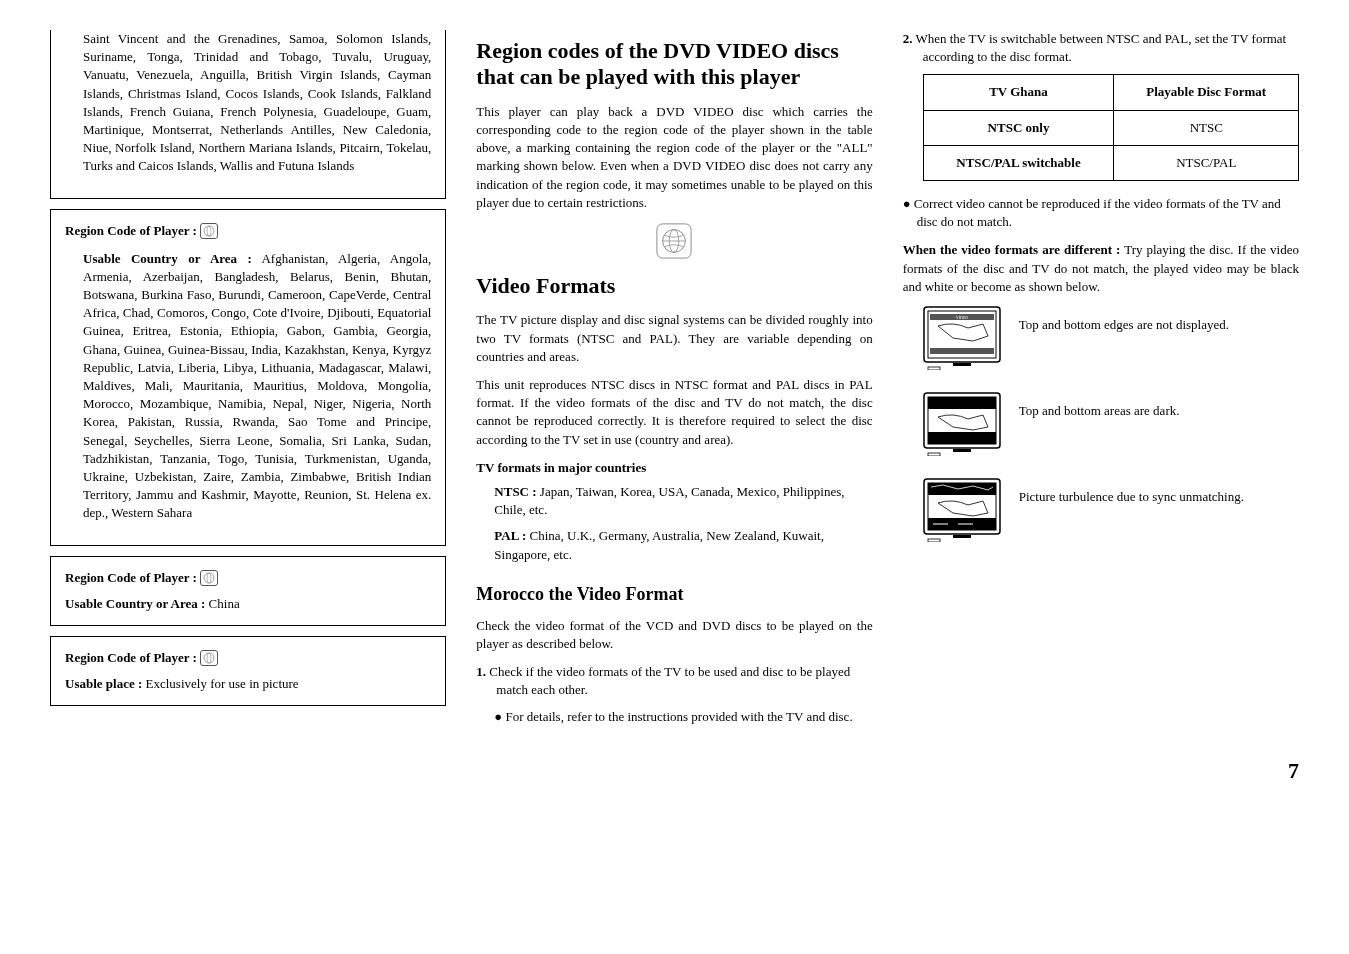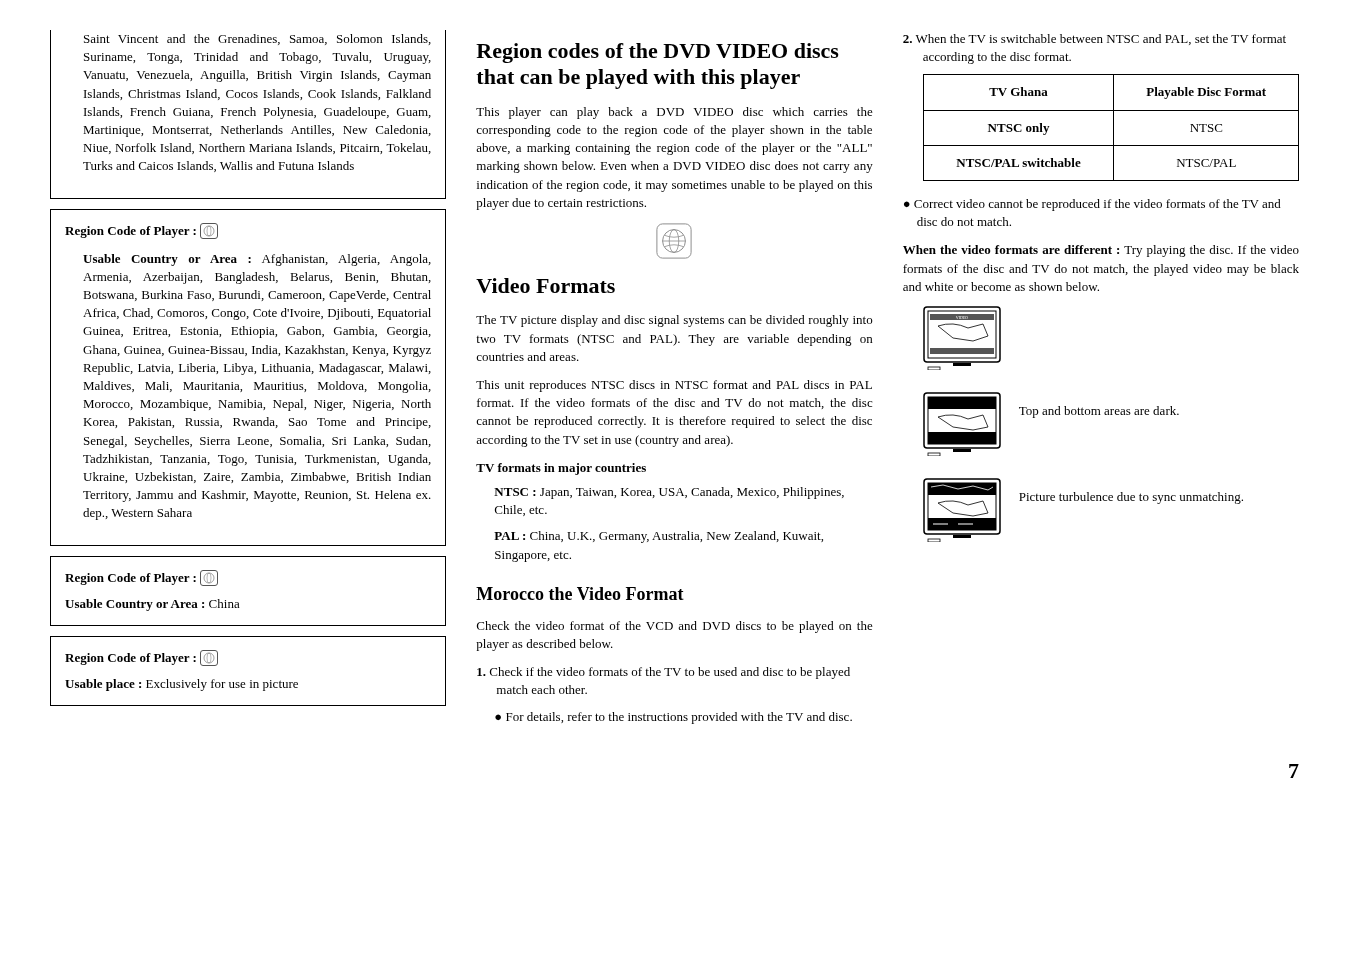--- a/index.html
+++ b/index.html
@@ -273,20 +273,21 @@
             <rect x="1" y="1" width="76" height="55" rx="3" fill="none" stroke="#000" stroke-width="1.5"></rect>
             <rect x="5" y="5" width="68" height="47" fill="none" stroke="#000" stroke-width="1"></rect>
             <rect x="7" y="8" width="64" height="6" fill="#555"></rect>
             <text x="39" y="13" font-size="4" fill="#fff" text-anchor="middle">VIDEO</text>
             <path d="M15 20 Q30 15 45 22 L60 18 L65 30 L50 35 L30 32 Z" fill="none" stroke="#000" stroke-width="0.8"></path>
             <rect x="7" y="42" width="64" height="6" fill="#555"></rect>
             <rect x="30" y="57" width="18" height="3" fill="#000"></rect>
             <rect x="5" y="61" width="12" height="3" fill="none" stroke="#000" stroke-width="0.8"></rect>
           </svg>
       </span>
+      <div class="thumb-caption">Top and bottom edges are not displayed.</div>
     </div>
 
     <div class="thumb-row">
       <span class="tvthumb">
         <svg viewBox="0 0 78 64">
             <rect x="1" y="1" width="76" height="55" rx="3" fill="none" stroke="#000" stroke-width="1.5"></rect>
             <rect x="5" y="5" width="68" height="47" fill="none" stroke="#000" stroke-width="1"></rect>
             <rect x="5" y="5" width="68" height="12" fill="#000"></rect>
             <path d="M15 25 Q30 20 45 27 L60 23 L65 35 L50 38 L30 35 Z" fill="none" stroke="#000" stroke-width="0.8"></path>
             <rect x="5" y="40" width="68" height="12" fill="#000"></rect>

